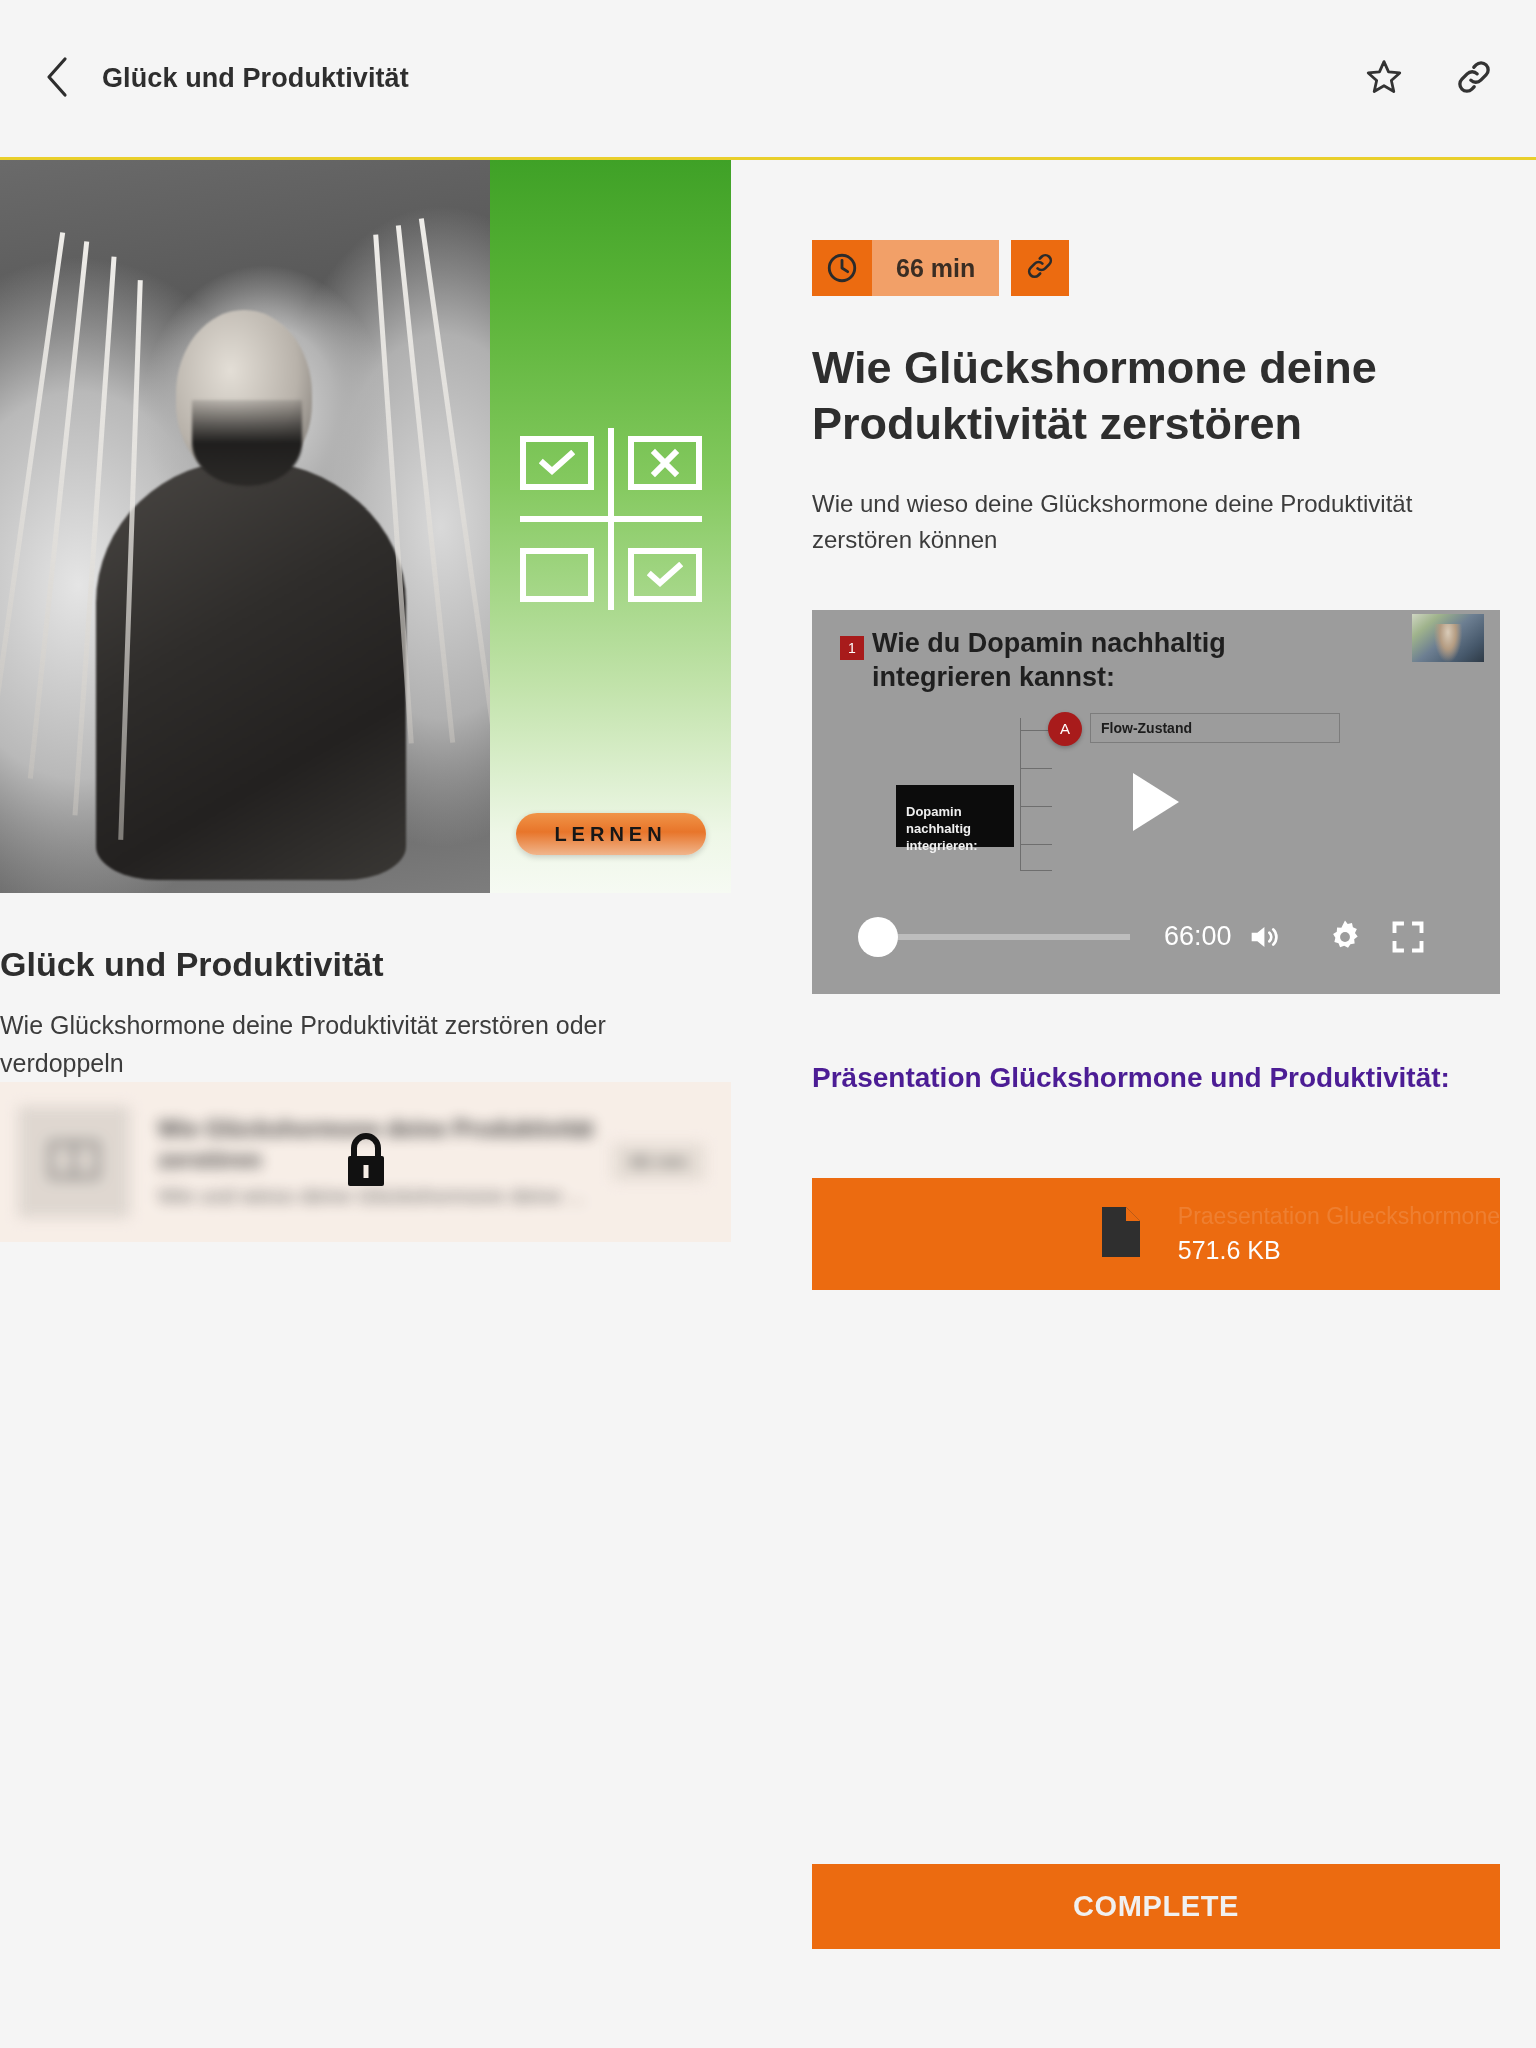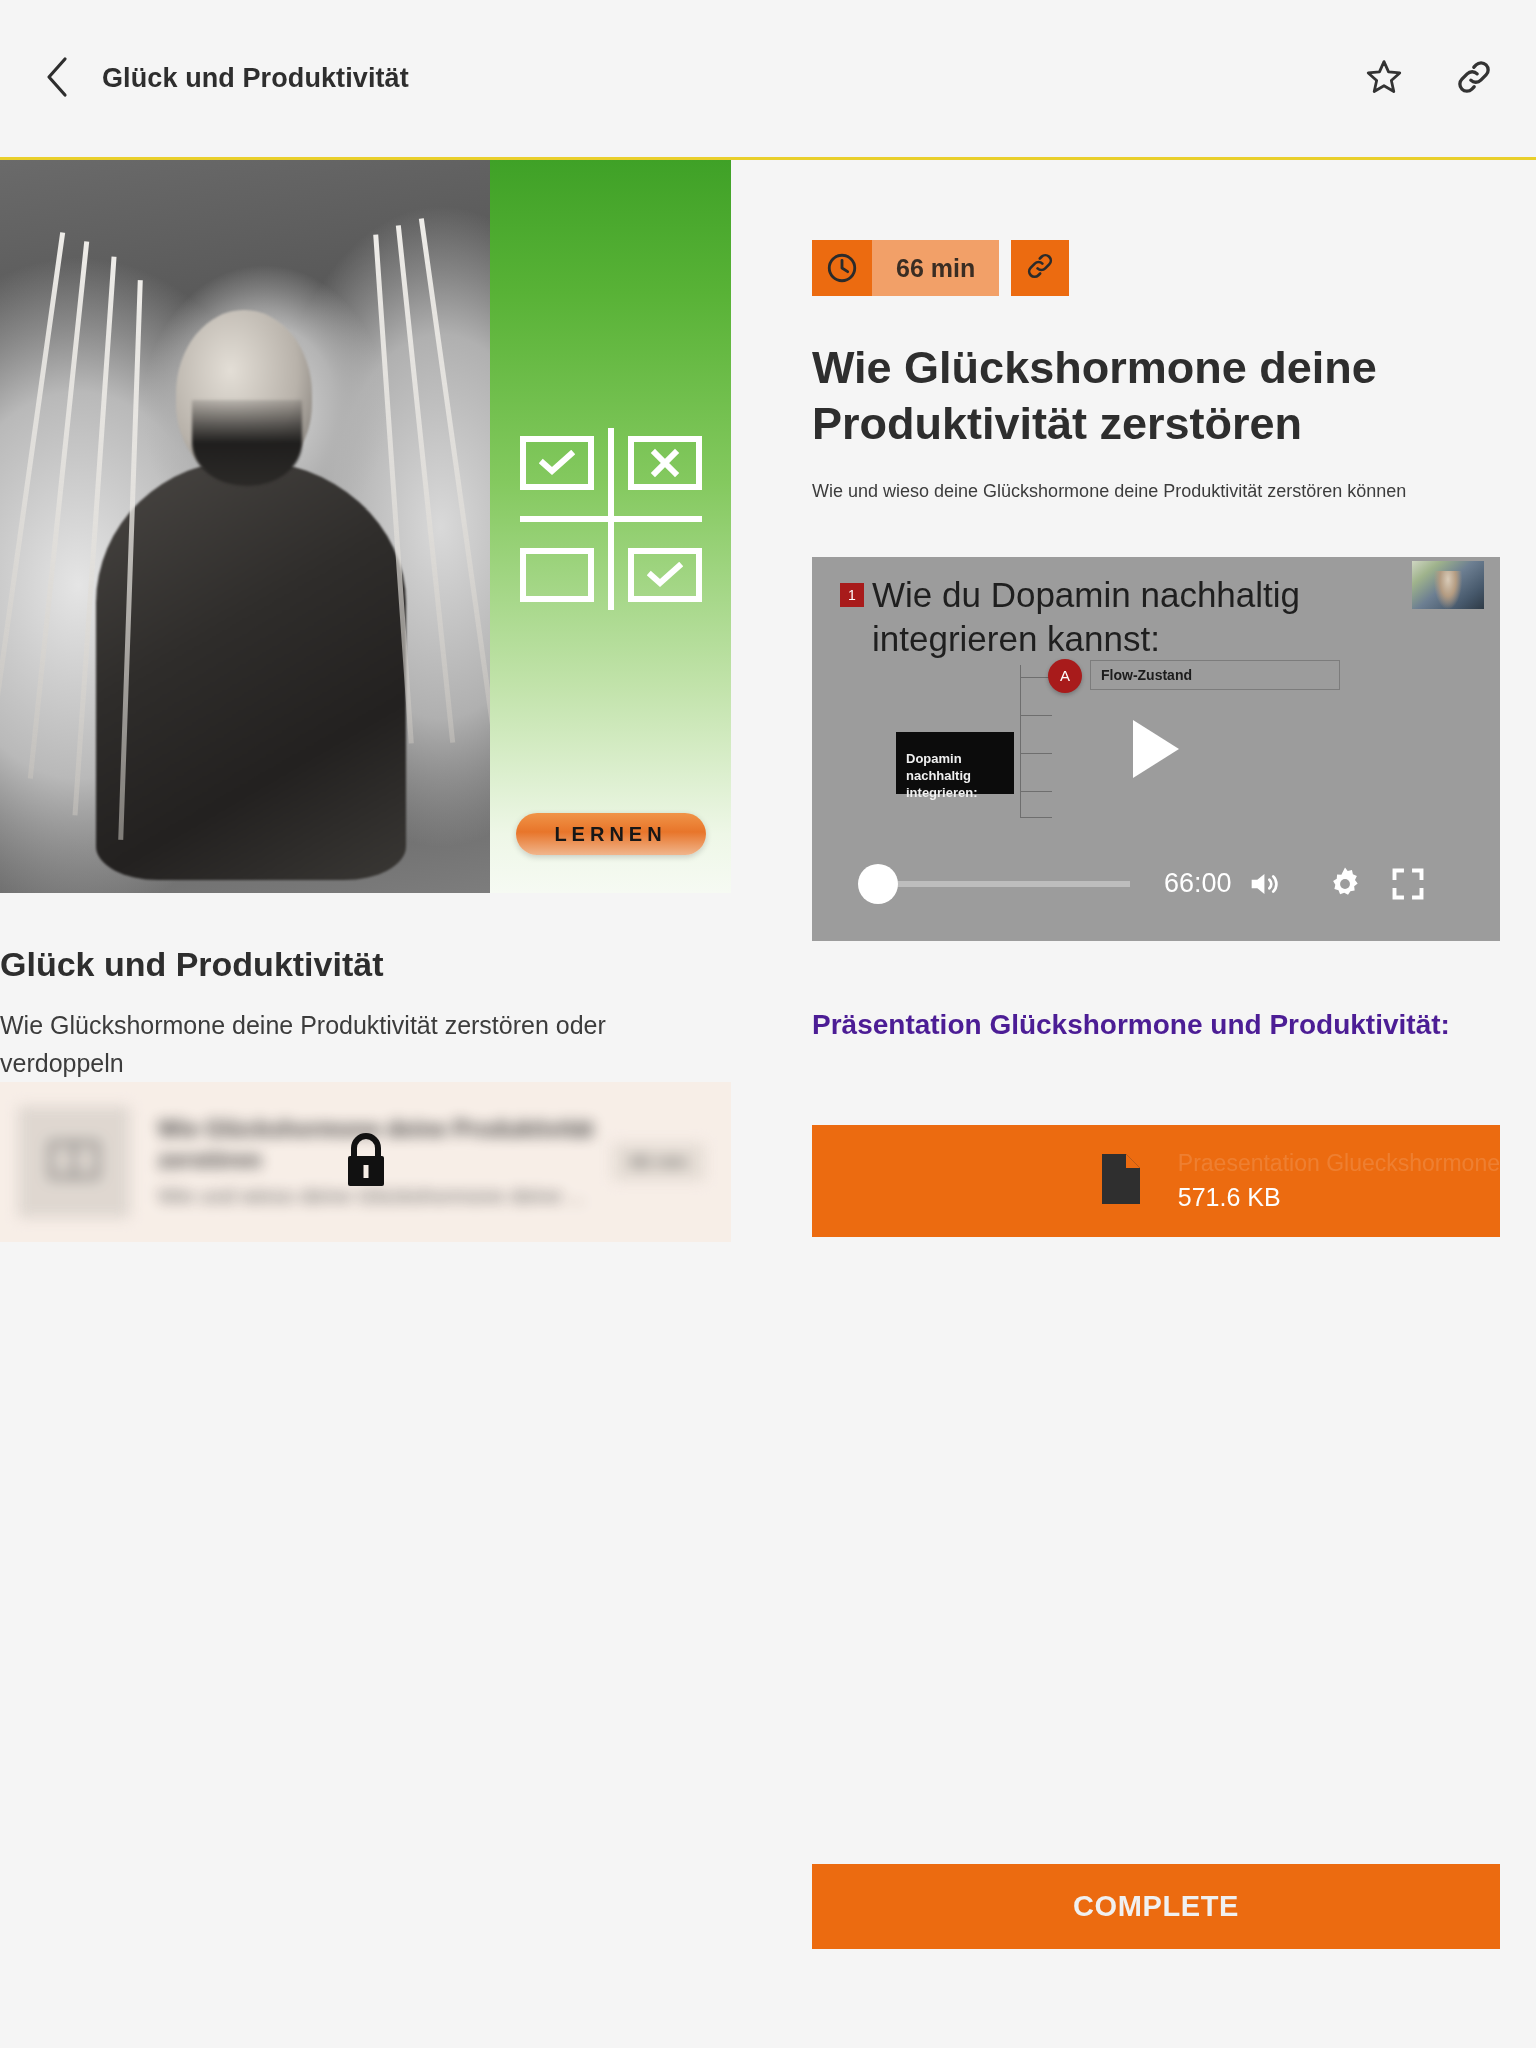--- a/index.html
+++ b/index.html
@@ -287,24 +287,24 @@
   }
 
   .lesson-heading {
     font-size: 45px;
     font-weight: bold;
     line-height: 1.24;
     color: #2e2e2e;
     margin-top: 44px;
   }
   .lesson-summary {
-    font-size: 18px;
+    font-size: 24px;
     line-height: 1.5;
     color: #3c3c3c;
-    margin-top: 26px;
+    margin-top: 34px;
   }
 
   
   .player {
     position: relative;
     width: 688px; height: 384px;
     margin-top: 52px;
     background: #9c9c9c;
     overflow: hidden;
     cursor: pointer;
@@ -315,24 +315,24 @@
     width: 24px; height: 24px;
     background: #a81b1b;
     color: #fff;
     font-size: 14px;
     display: flex; align-items: center; justify-content: center;
   }
   .slide-title {
     position: absolute;
     left: 60px; top: 16px;
     width: 470px;
-    font-size: 35px;
+    font-size: 27px;
     line-height: 1.28;
     color: #1f1f1f;
-    font-weight: normal;
+    font-weight: bold;
   }
   .pip {
     position: absolute;
     right: 16px; top: 4px;
     width: 72px; height: 48px;
     background: linear-gradient(140deg, #cfd6c2 0%, #9fb38c 22%, #6d7f92 48%, #46586b 78%, #2e3a46 100%);
     overflow: hidden;
   }
   .pip::after {
     content:"";

